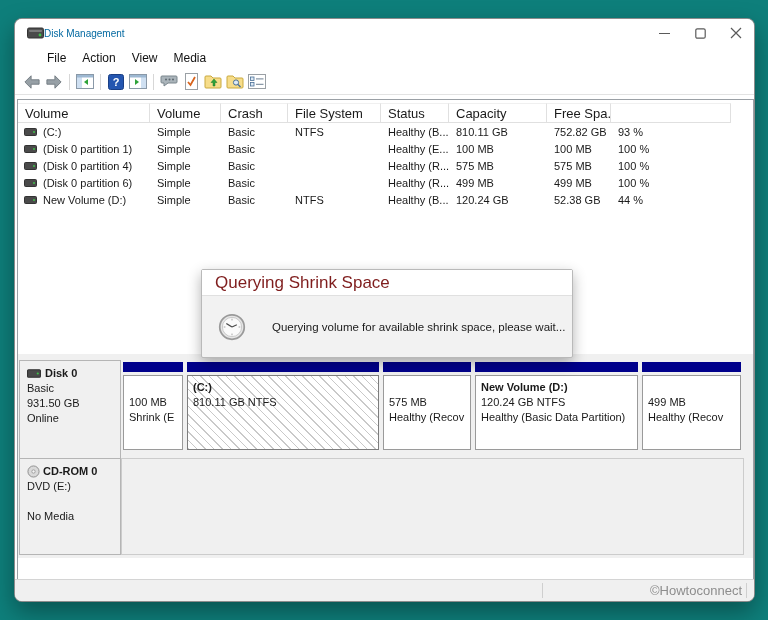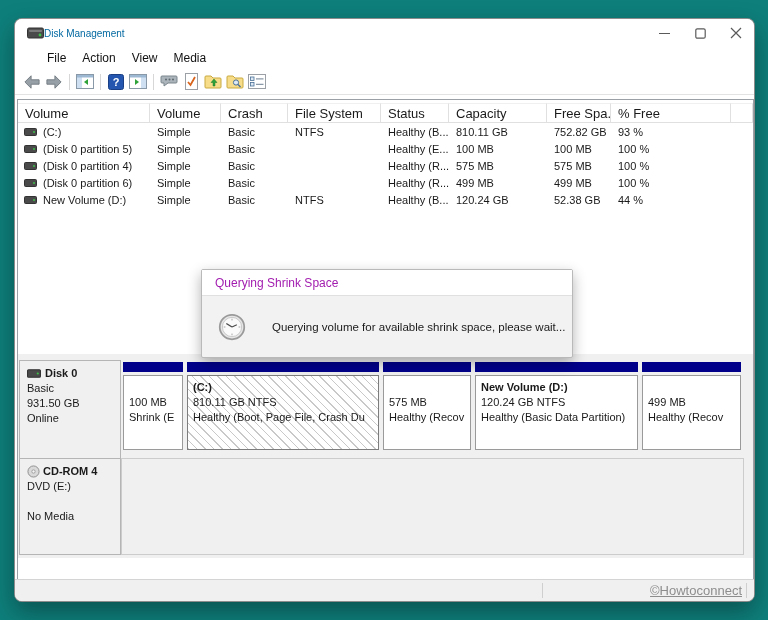--- a/index.html
+++ b/index.html
@@ -53,25 +53,25 @@
   .pbox.hatched { background-color:#ffffff; background-image:repeating-linear-gradient(45deg,#c9c9c9 0 1px,transparent 1px 6px); border-color:#7d7d7d; }
   .pline { height:15px; line-height:15px; font-size:11px; white-space:nowrap; overflow:hidden; }
   .pline.b { font-weight:bold; }
   .cdrom-row { position:absolute; left:0; top:100px; right:0; height:97px; }
   .cd-area { position:absolute; left:103px; top:0; right:9px; height:97px; background:#f0f0f0; border:1px solid #cccccc; }
   .cd-title { display:flex; align-items:center; font-weight:bold; }
   .cd-title svg { margin-right:3px; }
   
   .statusbar { position:absolute; left:0; bottom:0; right:0; height:22px; background:#f0f0f0; border-top:1px solid #d4d4d4; display:flex; align-items:center; font-size:13px; color:#8d8d8d; }
   .sb-div { position:absolute; top:3px; bottom:3px; width:1px; background:#cfcfcf; }
-  .watermark { position:absolute; right:12px; top:0; line-height:21px;text-decoration:underline; }
+  .watermark { position:absolute; right:12px; top:0; line-height:21px; }
   
   .dialog { position:absolute; left:186px; top:250px; width:372px; height:89px; background:#f2f2f2; border:1px solid #b9b9b9; border-radius:2px; box-shadow:0 5px 14px rgba(0,0,0,.30); z-index:50; }
   .dlg-titlebar { height:26px; background:#ffffff; border-bottom:1px solid #e0e0e0; display:flex; align-items:center; padding-left:13px; }
-  .dlg-title { font-size:12px; color:#a21caf; }
+  .dlg-title { font-size:17px; color:#7f1d1d; }
   .dlg-body { display:flex; align-items:center; height:62px; padding-left:16px; }
   .dlg-msg { font-size:11.5px; color:#1a1a1a; margin-left:26px; }
 </style>
 </head>
 <body>
 
 <div class="window">
 
   <div class="titlebar">
     <svg class="title-icon" viewBox="0 0 17 12">
@@ -184,21 +184,20 @@
 
     <div class="table-pane">
       <div class="tgrid thead">
         <div class="hcell">Volume</div>
         <div class="hcell">Volume</div>
         <div class="hcell">Crash</div>
         <div class="hcell">File System</div>
         <div class="hcell">Status</div>
         <div class="hcell">Capacity</div>
         <div class="hcell">Free Spa...</div>
-        <div class="hcell">% Free</div>
         <div class="hcell"></div>
       </div>
 
       <div class="tgrid trow">
         <div class="cell vol-cell">
             <svg class="vol-icon" viewBox="0 0 13 8">
               <rect x="0.5" y="0.5" width="12" height="7" rx="1" fill="#4a4a4a" stroke="#333"></rect>
               <circle cx="10" cy="4" r="1" fill="#3fc24a"></circle>
             </svg>
             <span>(C:)</span>
@@ -212,21 +211,21 @@
         <div class="cell">93 %</div>
         <div class="cell"></div>
       </div>
 
       <div class="tgrid trow">
         <div class="cell vol-cell">
             <svg class="vol-icon" viewBox="0 0 13 8">
               <rect x="0.5" y="0.5" width="12" height="7" rx="1" fill="#4a4a4a" stroke="#333"></rect>
               <circle cx="10" cy="4" r="1" fill="#3fc24a"></circle>
             </svg>
-            <span>(Disk 0 partition 5)</span>
+            <span>(Disk 0 partition 1)</span>
           </div>
         <div class="cell">Simple</div>
         <div class="cell">Basic</div>
         <div class="cell"></div>
         <div class="cell">Healthy (E...</div>
         <div class="cell">100 MB</div>
         <div class="cell">100 MB</div>
         <div class="cell">100 %</div>
         <div class="cell"></div>
       </div>
@@ -311,21 +310,20 @@
             <div class="pline">100 MB</div>
             <div class="pline">Shrink (E</div>
           </div>
         </div>
 
         <div class="partition" style="left:169px; width:192px;">
           <div class="pbar"></div>
           <div class="pbox hatched">
             <div class="pline b">(C:)</div>
             <div class="pline">810.11 GB NTFS</div>
-            <div class="pline">Healthy (Boot, Page File, Crash Du</div>
           </div>
         </div>
 
         <div class="partition" style="left:365px; width:88px;">
           <div class="pbar"></div>
           <div class="pbox">
             <div class="pline b"></div>
             <div class="pline">575 MB</div>
             <div class="pline">Healthy (Recov</div>
           </div>
@@ -350,21 +348,21 @@
         </div>
       </div>
 
       <div class="cdrom-row">
         <div class="label-panel" style="height:97px;">
           <div class="cd-title">
             <svg width="13" height="13" viewBox="0 0 14 14">
                 <circle cx="7" cy="7" r="6" fill="#d9d9d9" stroke="#8a8a8a"></circle>
                 <circle cx="7" cy="7" r="1.8" fill="#f5f5f5" stroke="#9a9a9a"></circle>
               </svg>
-            <span>CD-ROM 4</span>
+            <span>CD-ROM 0</span>
           </div>
           <div>DVD (E:)</div>
           <div style="height:15px;"></div>
           <div>No Media</div>
         </div>
         <div class="cd-area"></div>
       </div>
 
     </div>
   </div>

